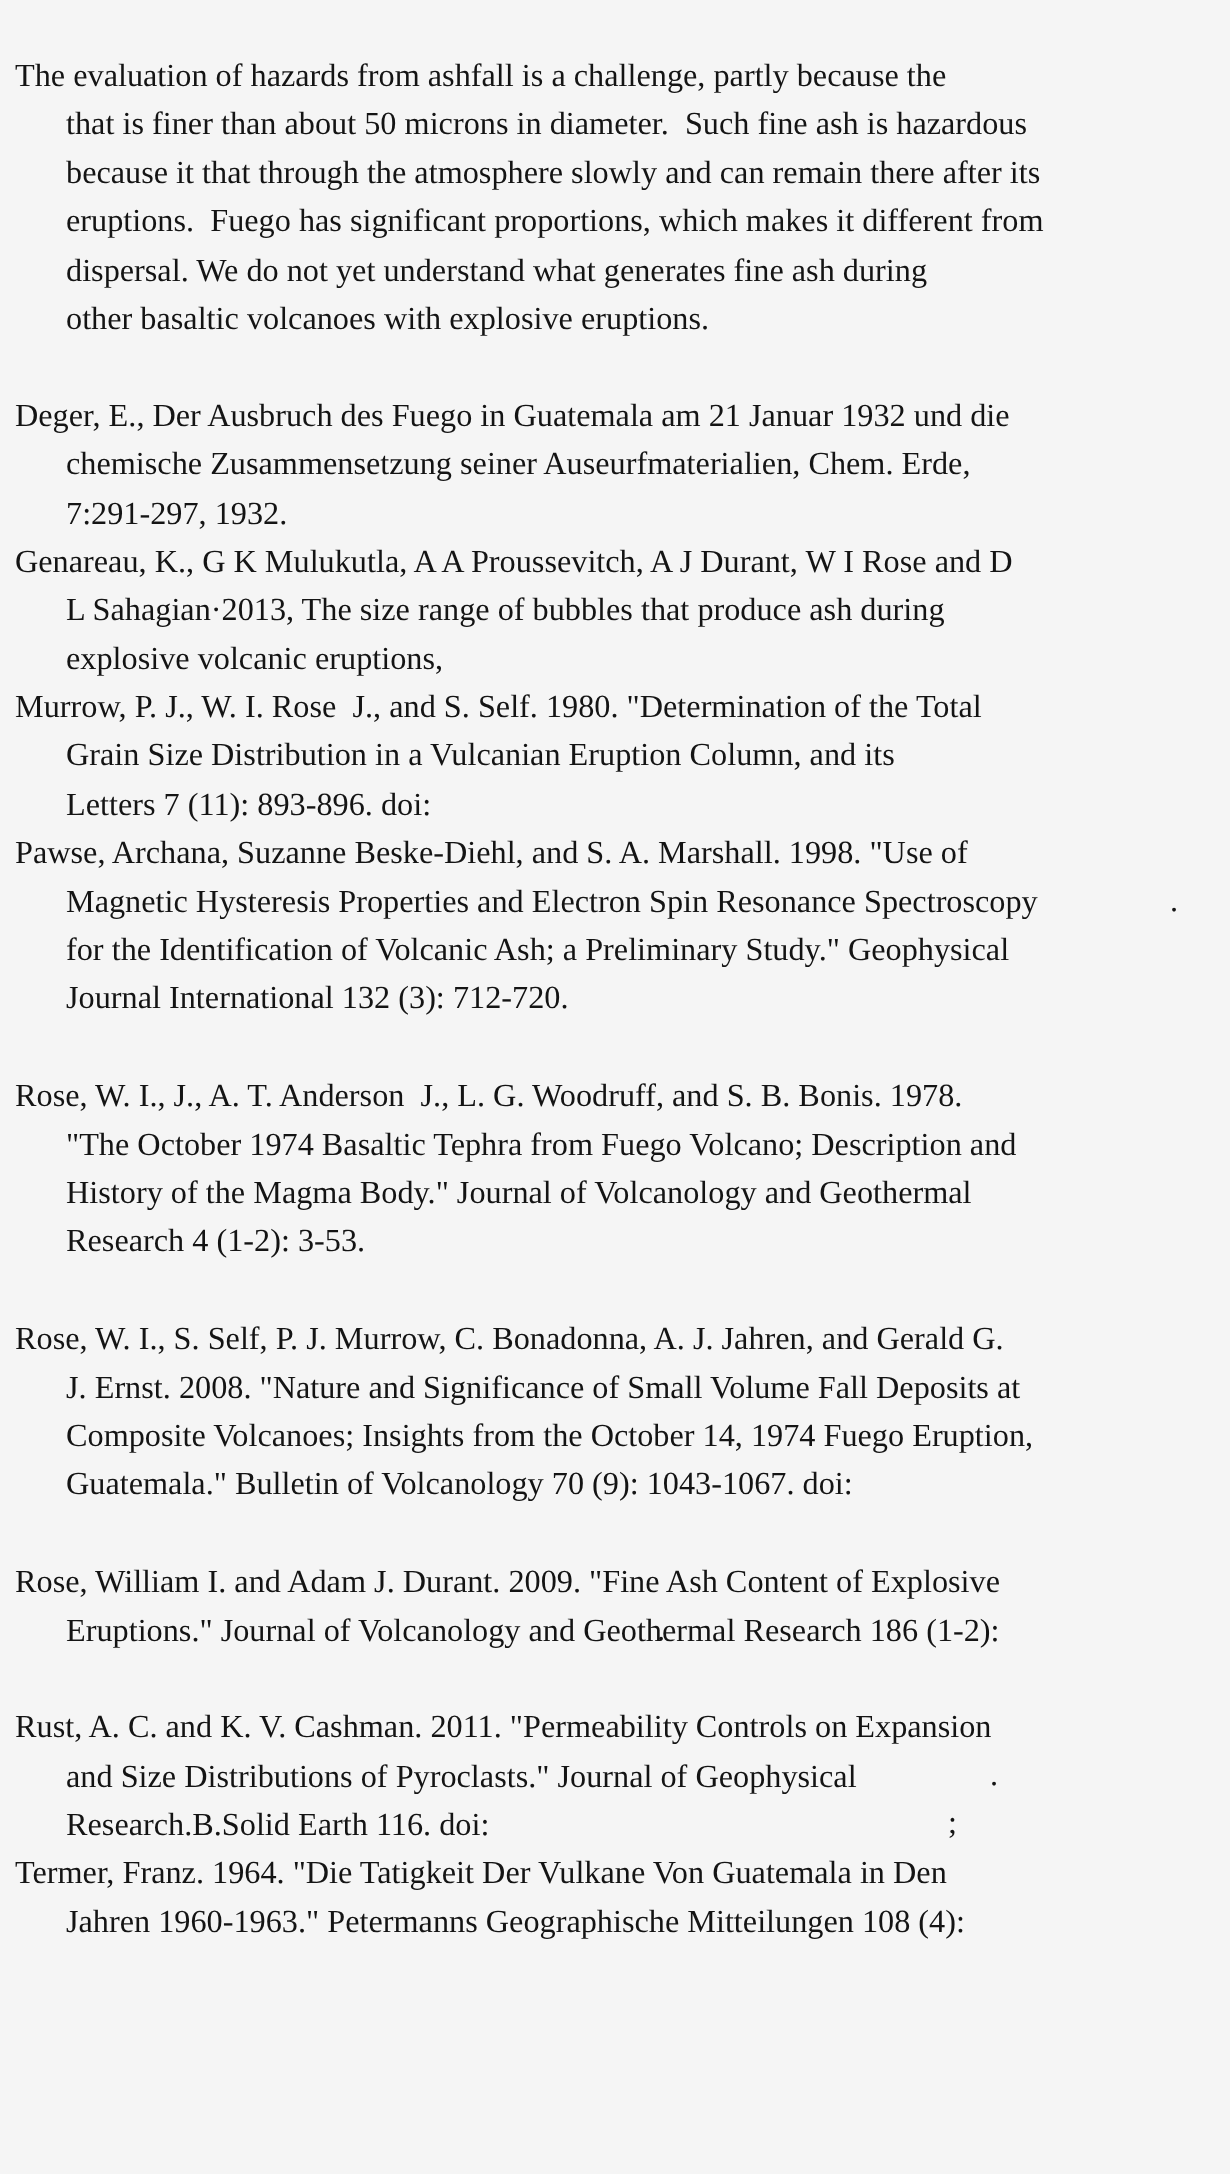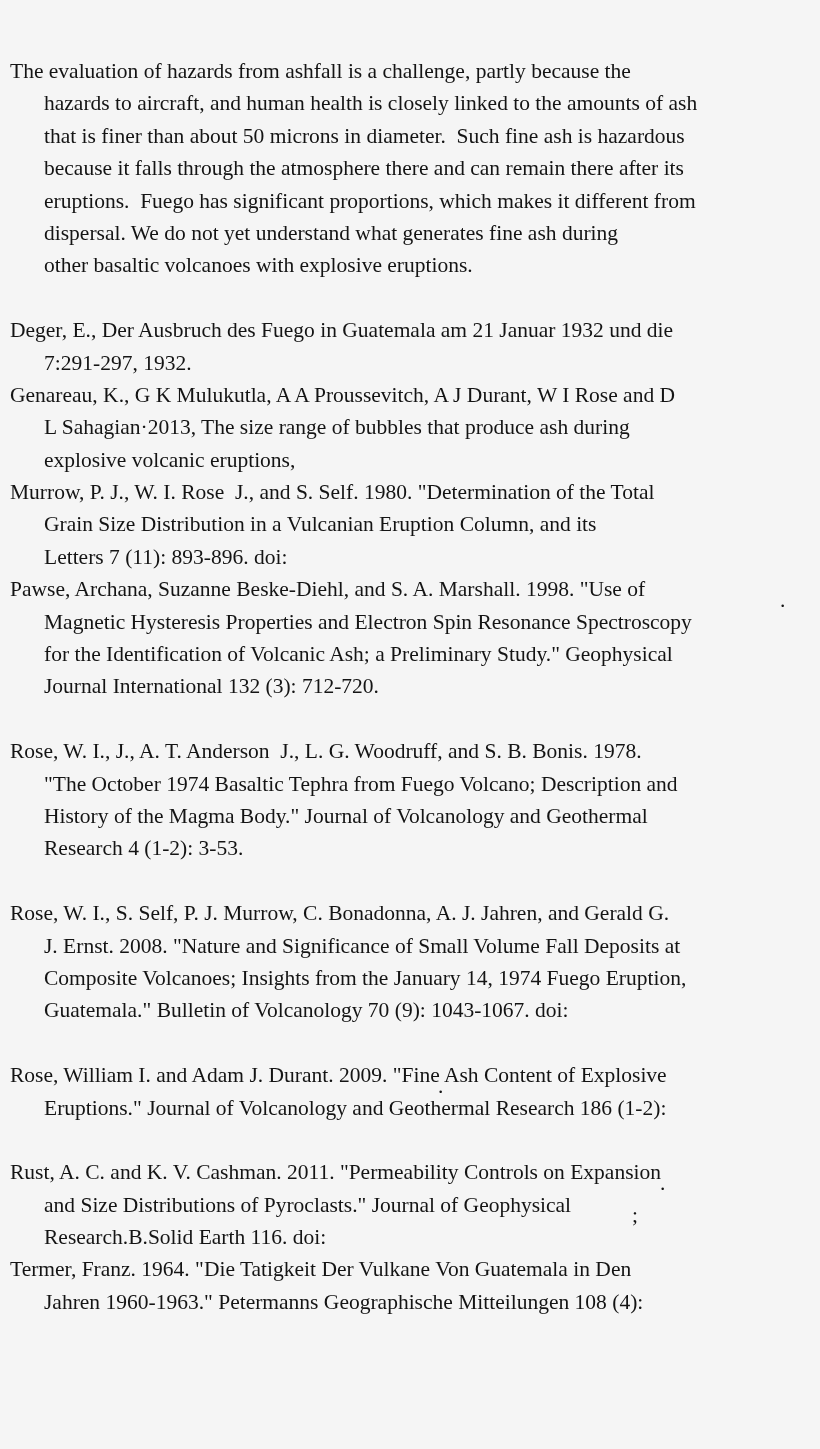--- a/index.html
+++ b/index.html
@@ -7,65 +7,65 @@
     position: relative;
     width: 820px;
     height: 1449px;
     background: #f5f5f5;
     color: #141414;
     font-family: "Liberation Serif", "DejaVu Serif", serif;
     font-size: 21.5px;
     line-height: 32.4px;
     overflow: hidden;
   }
-  .lines { padding-top: 34px; margin-top: 21px; }
+  .lines { padding-top: 34px; }
   .ln { white-space: pre; height: 32.4px; overflow: hidden; }
   .ln.first { padding-left: 10px; }
   .ln.cont  { padding-left: 44px; }
   .ln.blank { padding-left: 0; }
   .stray { position: absolute; white-space: pre; }
   .stray.s0 { left: 780px; top: 584px; }
   .stray.s1 { left: 438px; top: 1070px; }
   .stray.s2 { left: 660px; top: 1167px; }
   .stray.s3 { left: 632px; top: 1199px; }
 </style>
 </head>
 <body>
 
 <div class="page" style="background: rgb(245, 245, 245); color: rgb(20, 20, 20);">
   <div class="lines">
       <div class="ln first">The evaluation of hazards from ashfall is a challenge, partly because the</div>
-      <div class="ln cont">hazards to aircraft, and human health is closely linked to the amounts of ash</div>
       <div class="ln cont">that is finer than about 50 microns in diameter.  Such fine ash is hazardous</div>
-      <div class="ln cont">because it falls through the atmosphere there and can remain there after its</div>
+      <div class="ln cont">because it that through the atmosphere slowly and can remain there after its</div>
       <div class="ln cont">eruptions.  Fuego has significant proportions, which makes it different from</div>
       <div class="ln cont">dispersal. We do not yet understand what generates fine ash during</div>
       <div class="ln cont">other basaltic volcanoes with explosive eruptions.</div>
       <div class="ln blank"></div>
       <div class="ln first">Deger, E., Der Ausbruch des Fuego in Guatemala am 21 Januar 1932 und die</div>
+      <div class="ln cont">chemische Zusammensetzung seiner Auseurfmaterialien, Chem. Erde,</div>
       <div class="ln cont">7:291-297, 1932.</div>
       <div class="ln first">Genareau, K., G K Mulukutla, A A Proussevitch, A J Durant, W I Rose and D</div>
       <div class="ln cont">L Sahagian·2013, The size range of bubbles that produce ash during</div>
       <div class="ln cont">explosive volcanic eruptions,</div>
       <div class="ln first">Murrow, P. J., W. I. Rose  J., and S. Self. 1980. "Determination of the Total</div>
       <div class="ln cont">Grain Size Distribution in a Vulcanian Eruption Column, and its</div>
       <div class="ln cont">Letters 7 (11): 893-896. doi:</div>
       <div class="ln first">Pawse, Archana, Suzanne Beske-Diehl, and S. A. Marshall. 1998. "Use of</div>
       <div class="ln cont">Magnetic Hysteresis Properties and Electron Spin Resonance Spectroscopy</div>
       <div class="ln cont">for the Identification of Volcanic Ash; a Preliminary Study." Geophysical</div>
       <div class="ln cont">Journal International 132 (3): 712-720.</div>
       <div class="ln blank"></div>
       <div class="ln first">Rose, W. I., J., A. T. Anderson  J., L. G. Woodruff, and S. B. Bonis. 1978.</div>
       <div class="ln cont">"The October 1974 Basaltic Tephra from Fuego Volcano; Description and</div>
       <div class="ln cont">History of the Magma Body." Journal of Volcanology and Geothermal</div>
       <div class="ln cont">Research 4 (1-2): 3-53.</div>
       <div class="ln blank"></div>
       <div class="ln first">Rose, W. I., S. Self, P. J. Murrow, C. Bonadonna, A. J. Jahren, and Gerald G.</div>
       <div class="ln cont">J. Ernst. 2008. "Nature and Significance of Small Volume Fall Deposits at</div>
-      <div class="ln cont">Composite Volcanoes; Insights from the January 14, 1974 Fuego Eruption,</div>
+      <div class="ln cont">Composite Volcanoes; Insights from the October 14, 1974 Fuego Eruption,</div>
       <div class="ln cont">Guatemala." Bulletin of Volcanology 70 (9): 1043-1067. doi:</div>
       <div class="ln blank"></div>
       <div class="ln first">Rose, William I. and Adam J. Durant. 2009. "Fine Ash Content of Explosive</div>
       <div class="ln cont">Eruptions." Journal of Volcanology and Geothermal Research 186 (1-2):</div>
       <div class="ln blank"></div>
       <div class="ln first">Rust, A. C. and K. V. Cashman. 2011. "Permeability Controls on Expansion</div>
       <div class="ln cont">and Size Distributions of Pyroclasts." Journal of Geophysical</div>
       <div class="ln cont">Research.B.Solid Earth 116. doi:</div>
       <div class="ln first">Termer, Franz. 1964. "Die Tatigkeit Der Vulkane Von Guatemala in Den</div>
       <div class="ln cont">Jahren 1960-1963." Petermanns Geographische Mitteilungen 108 (4):</div>

